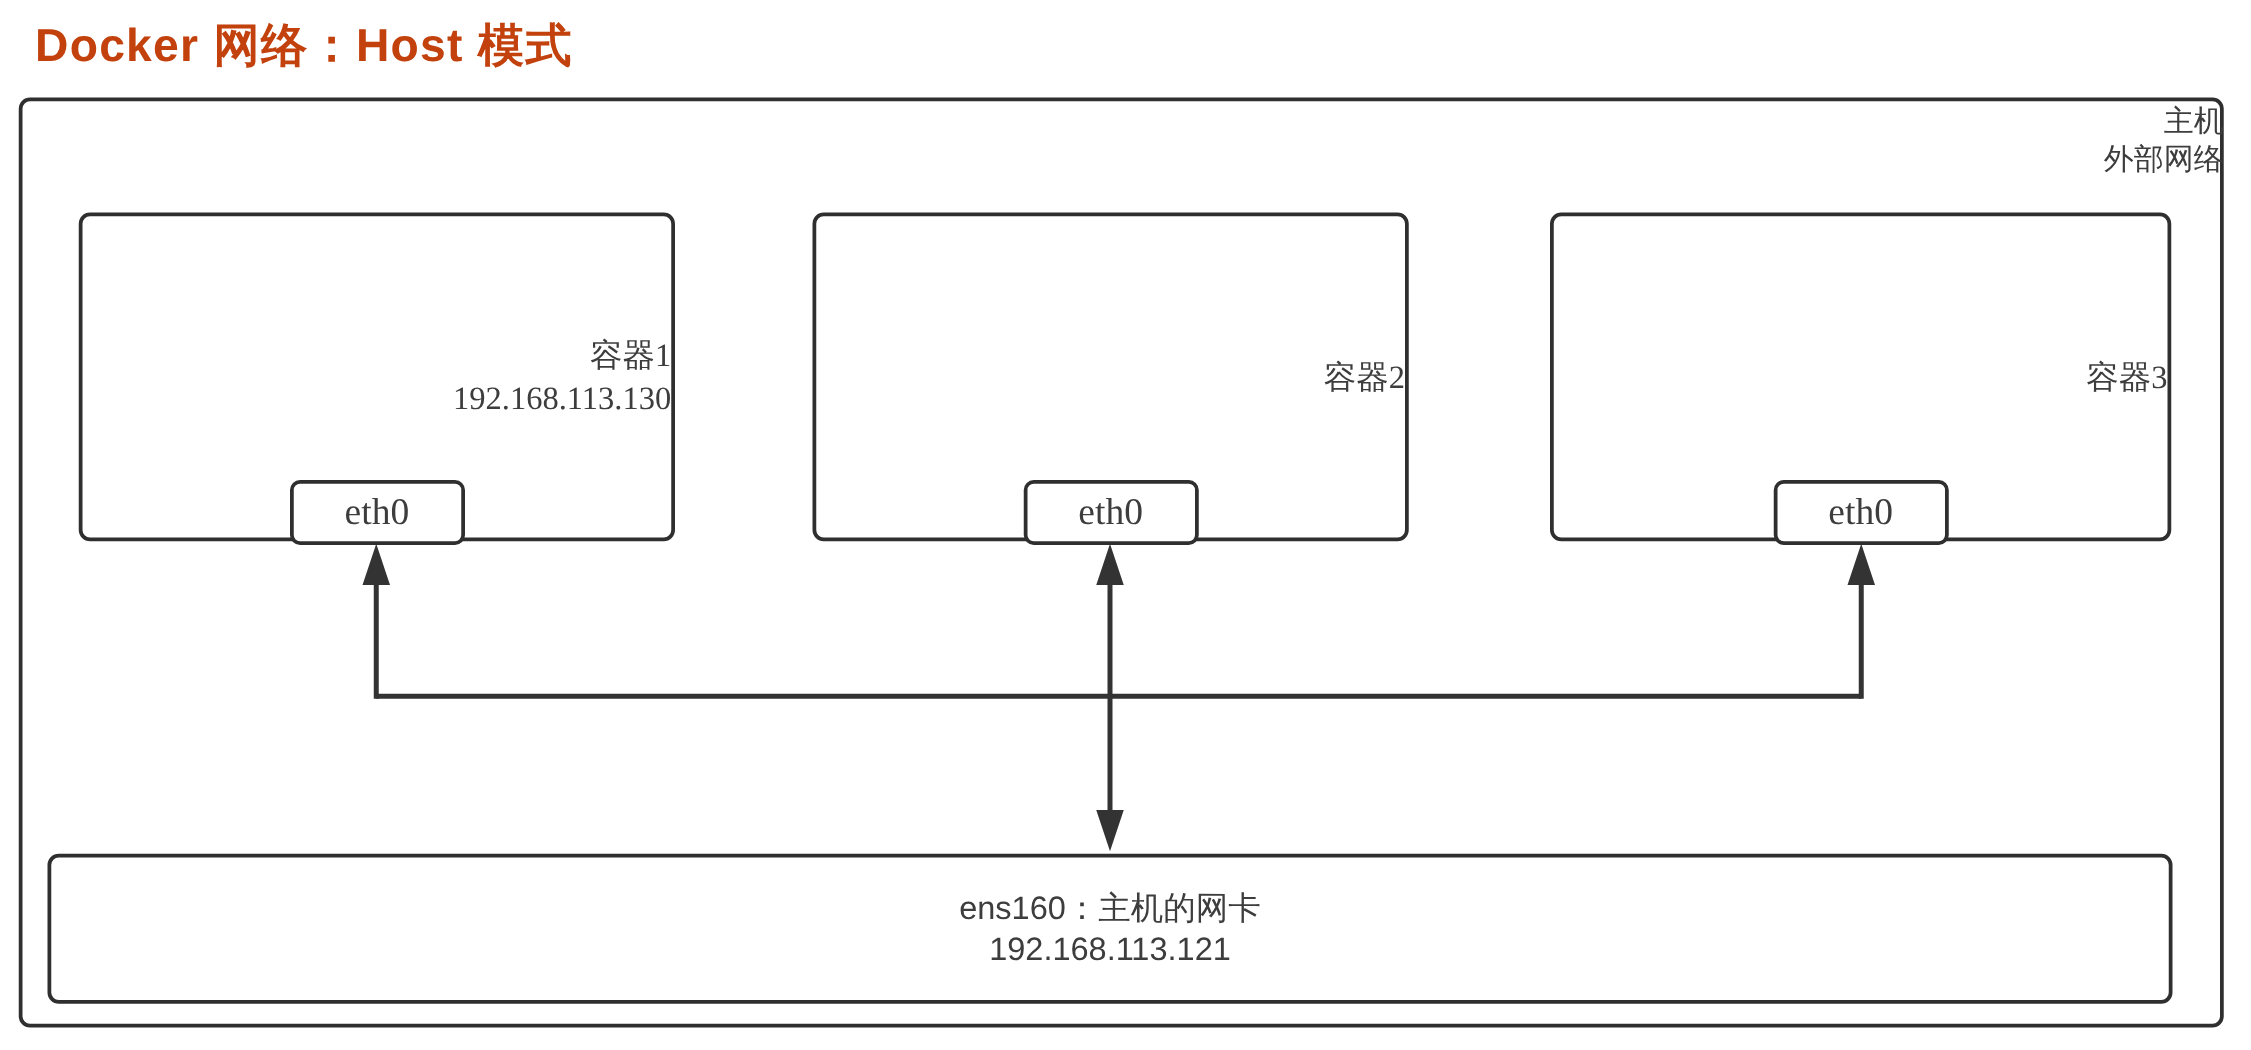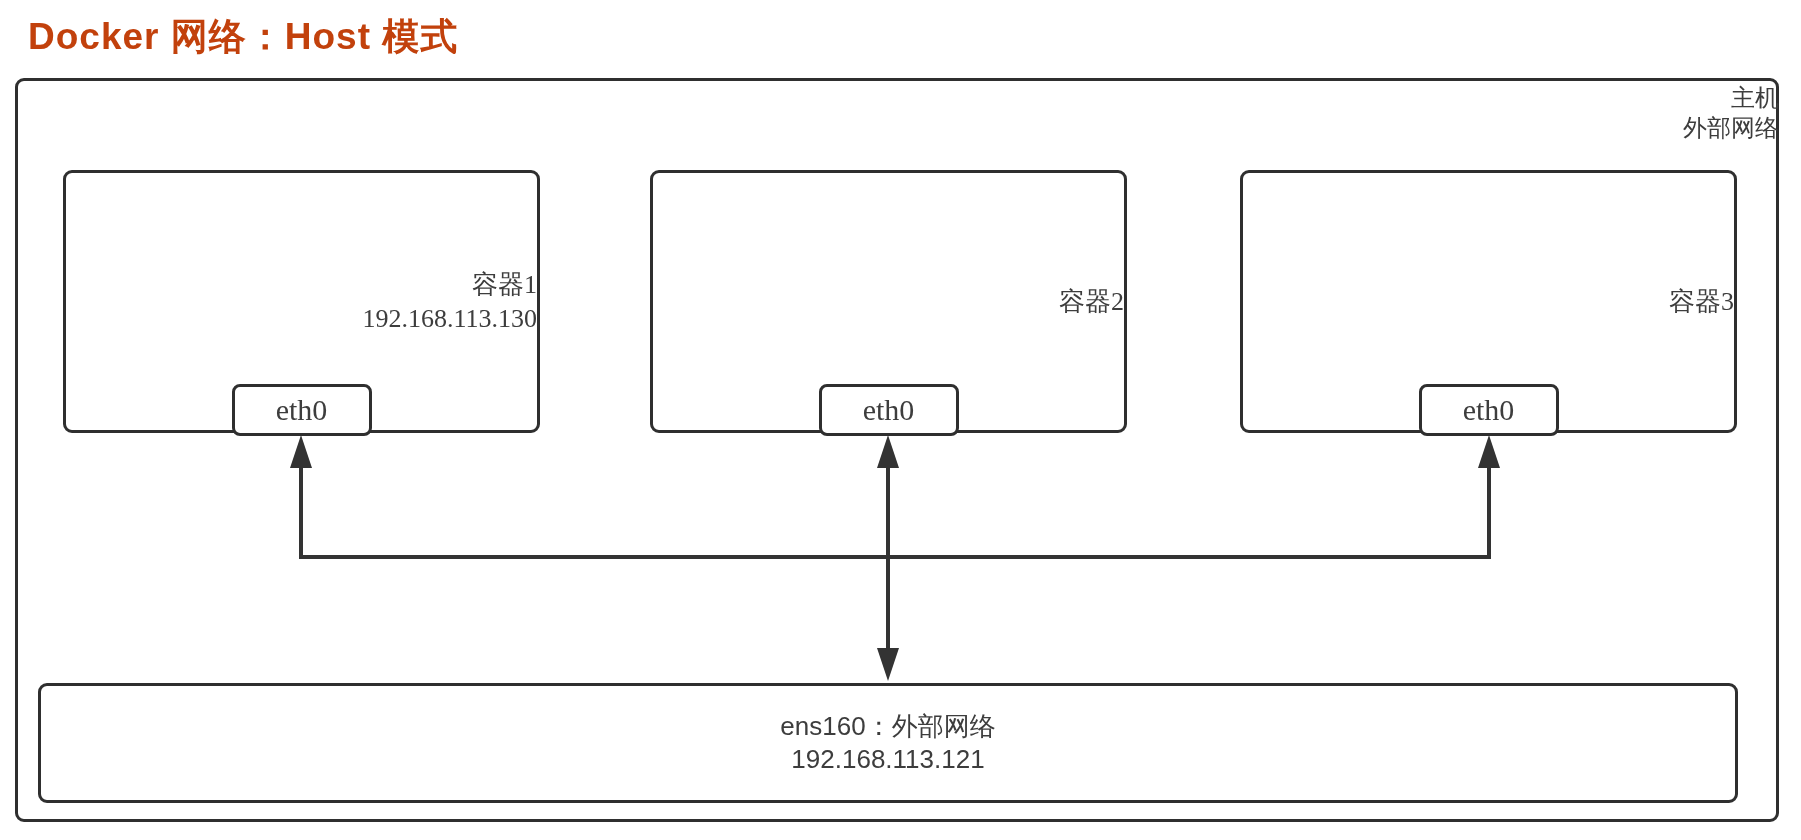--- a/index.html
+++ b/index.html
@@ -141,21 +141,21 @@
     <div class="container-name">容器2</div>
     <div class="eth-tab">eth0</div>
   </div>
 
   <div class="container-box c3">
     <div class="container-name">容器3</div>
     <div class="eth-tab">eth0</div>
   </div>
 
   <div class="host-nic-box">
-    <div class="host-nic-line">ens160：外部网络</div>
+    <div class="host-nic-line">ens160：主机的网卡</div>
     <div class="host-nic-line">192.168.113.121</div>
   </div>
 
   <svg class="arrows-overlay" width="1801" height="840" viewBox="0 0 1801 840" xmlns="http://www.w3.org/2000/svg">
 
     <g>
       <line x1="301" y1="557" x2="1489" y2="557" stroke="#333333" stroke-width="4"></line>
     </g>
 
     <g>

